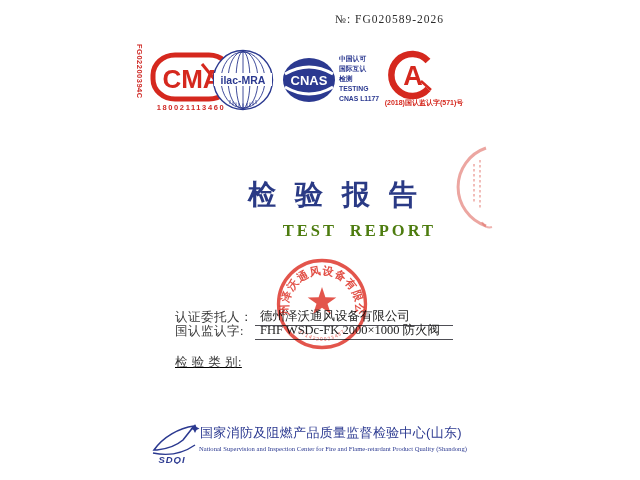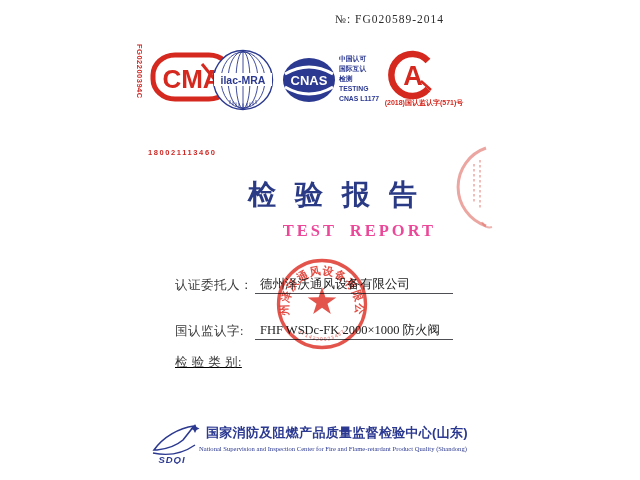--- a/index.html
+++ b/index.html
@@ -10,64 +10,64 @@
 
   
   #report-no{left:335px;top:13px;font-family:"Liberation Serif","DejaVu Serif",serif;
              font-size:11.5px;color:#2b2b2b;letter-spacing:1px;}
 
   
   #side-code{left:135px;top:44px;height:64px;writing-mode:vertical-rl;
              font-size:7.5px;color:#cf2a26;letter-spacing:0.5px;font-weight:bold;}
 
   
-  #cma-num{left:148px;top:103px;width:86px;font-size:7.5px;
-           letter-spacing:1.6px;color:#cf2a26;font-weight:bold;margin-top:45px;}
+  #cma-num{left:148px;top:103px;width:86px;text-align:center;font-size:7.5px;
+           letter-spacing:1.6px;color:#cf2a26;font-weight:bold;}
 
   
   #cnas-caption{left:339px;top:54px;font-size:6.8px;line-height:10px;color:#2b3990;
                 font-weight:bold;}
   #cnas-caption div{white-space:nowrap;}
 
   
   #cal-caption{left:370px;top:98px;width:108px;text-align:center;font-size:7px;
                color:#d5281e;font-weight:bold;}
 
   
   #title-block{left:156px;top:176px;width:280px;text-align:right;}
   #title-zh{font-size:28px;font-weight:bold;color:#2a3a85;letter-spacing:19px;
             padding-left:19px;font-family:"Liberation Sans","DejaVu Sans",sans-serif;}
   #title-en{margin-top:7px;font-family:"Liberation Serif","DejaVu Serif",serif;
-            font-size:16.5px;font-weight:bold;color:#ec4899;letter-spacing:3px;
+            font-size:16.5px;font-weight:bold;color:#4d7c0f;letter-spacing:3px;
             word-spacing:6px;padding-left:3px;}
 
   
   .field-row{position:absolute;left:175px;display:flex;align-items:flex-end;height:16px;}
   .flabel{display:inline-block;width:80px;font-family:"Liberation Serif","DejaVu Serif",serif;
           font-size:12.5px;color:#3a3a3a;letter-spacing:0.5px;white-space:nowrap;}
   .fline{display:inline-block;width:198px;border-bottom:1.5px solid #4e4e55;
          padding-left:5px;box-sizing:border-box;}
   .fvalue{font-family:"Liberation Serif","DejaVu Serif",serif;font-size:12.5px;
           color:#232323;white-space:nowrap;}
 
   
   .stamp{mix-blend-mode:multiply;}
 
   
-  #footer-zh{left:200px;top:424px;font-size:13px;font-weight:bold;color:#2b3990;
-             letter-spacing:0.3px;white-space:nowrap;margin-left:6px;}
+  #footer-zh{left:200px;top:424px;font-size:13px;font-weight:normal;color:#2b3990;
+             letter-spacing:0.3px;white-space:nowrap;}
   #footer-en{left:199px;top:445px;font-family:"Liberation Serif","DejaVu Serif",serif;
              font-size:6.6px;color:#2b3990;white-space:nowrap;}
 </style>
 </head>
 <body>
 
 <div id="page">
 
-  <div id="report-no" class="abs">№: FG020589-2014</div>
+  <div id="report-no" class="abs">№: FG020589-2026</div>
 
   <div id="side-code" class="abs">FG02200394C</div>
 
   <svg class="abs" style="left:150px;top:52px;" width="84" height="50" viewBox="0 0 84 50">
     <rect x="3" y="3" width="78" height="44" rx="22" ry="20" fill="none" stroke="#d5281e" stroke-width="5"></rect>
     <text x="42" y="36" text-anchor="middle" font-size="26" font-weight="bold" fill="#d5281e" font-family="Liberation Sans, sans-serif">CMA</text>
     <line x1="52" y1="12" x2="70" y2="34" stroke="#d5281e" stroke-width="3"></line>
   </svg>
   <div id="cma-num" class="abs">180021113460</div>
 
@@ -101,21 +101,21 @@
     <text x="27" y="35" text-anchor="middle" font-size="27" font-weight="bold" fill="#d5281e" font-family="Liberation Sans, sans-serif">A</text>
     <line x1="35" y1="31" x2="45" y2="40" stroke="#d5281e" stroke-width="2.5"></line>
   </svg>
   <div id="cal-caption" class="abs">(2018)国认监认字(571)号</div>
 
   <div id="title-block" class="abs">
     <div id="title-zh">检验报告</div>
     <div id="title-en">TEST REPORT</div>
   </div>
 
-  <div class="field-row" style="top:278px;">
+  <div class="field-row" style="top:310px;">
     <span class="flabel">认证委托人：</span>
     <span class="fline">
       <span class="fvalue">德州泽沃通风设备有限公司</span>
     </span>
   </div>
   <div class="field-row" style="top:324px;">
     <span class="flabel">国认监认字:</span>
     <span class="fline">
       <span class="fvalue">FHF WSDc-FK 2000×1000 防火阀</span>
     </span>

